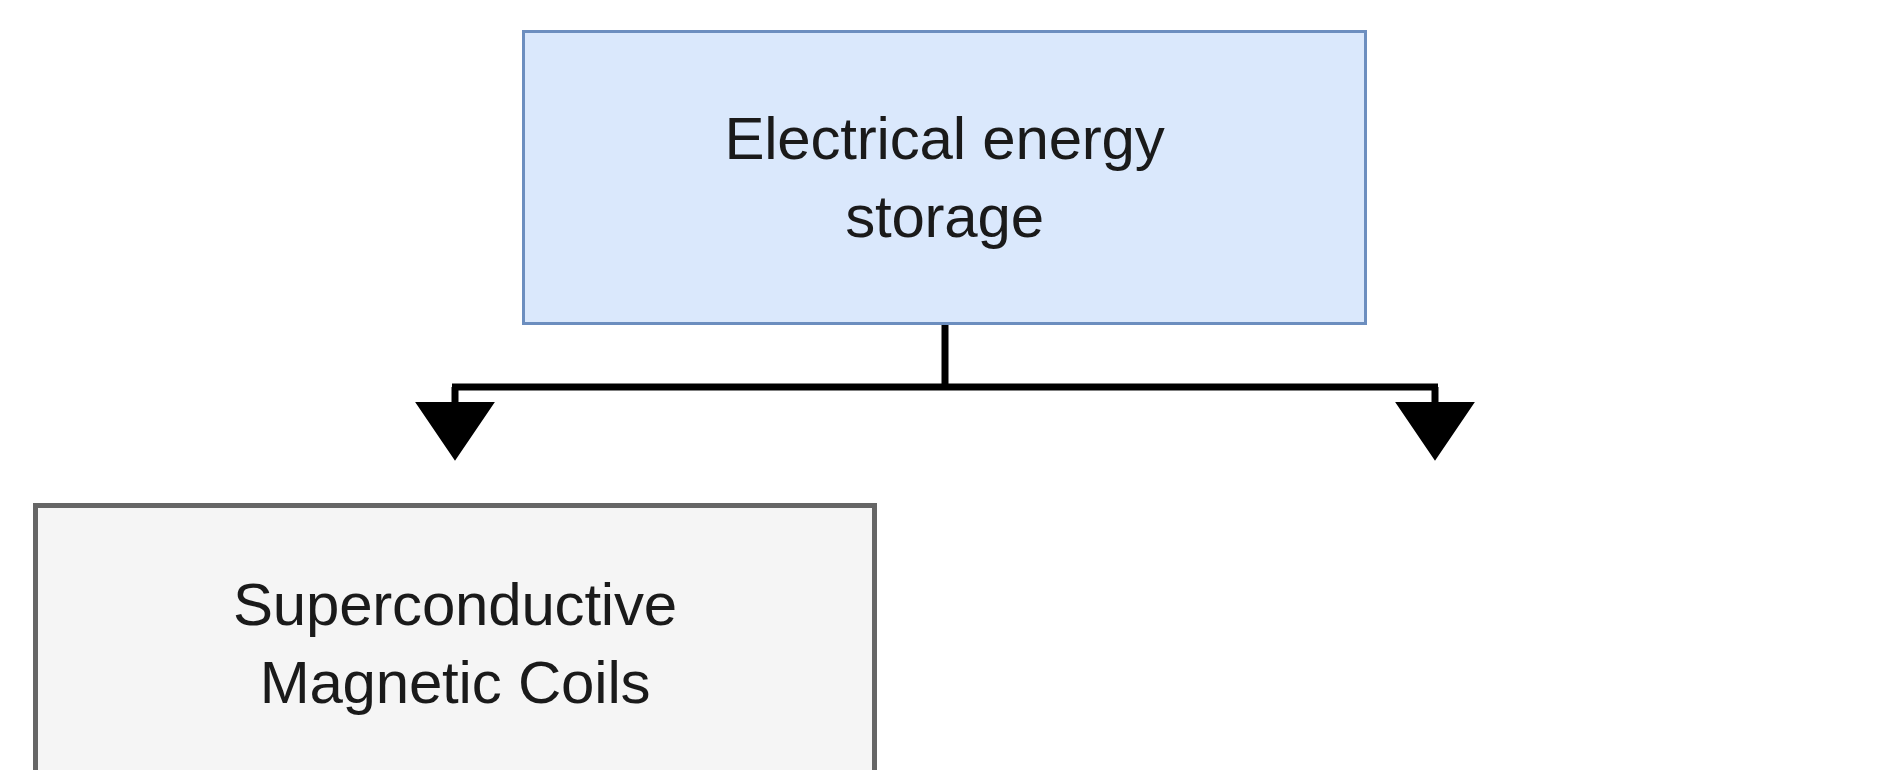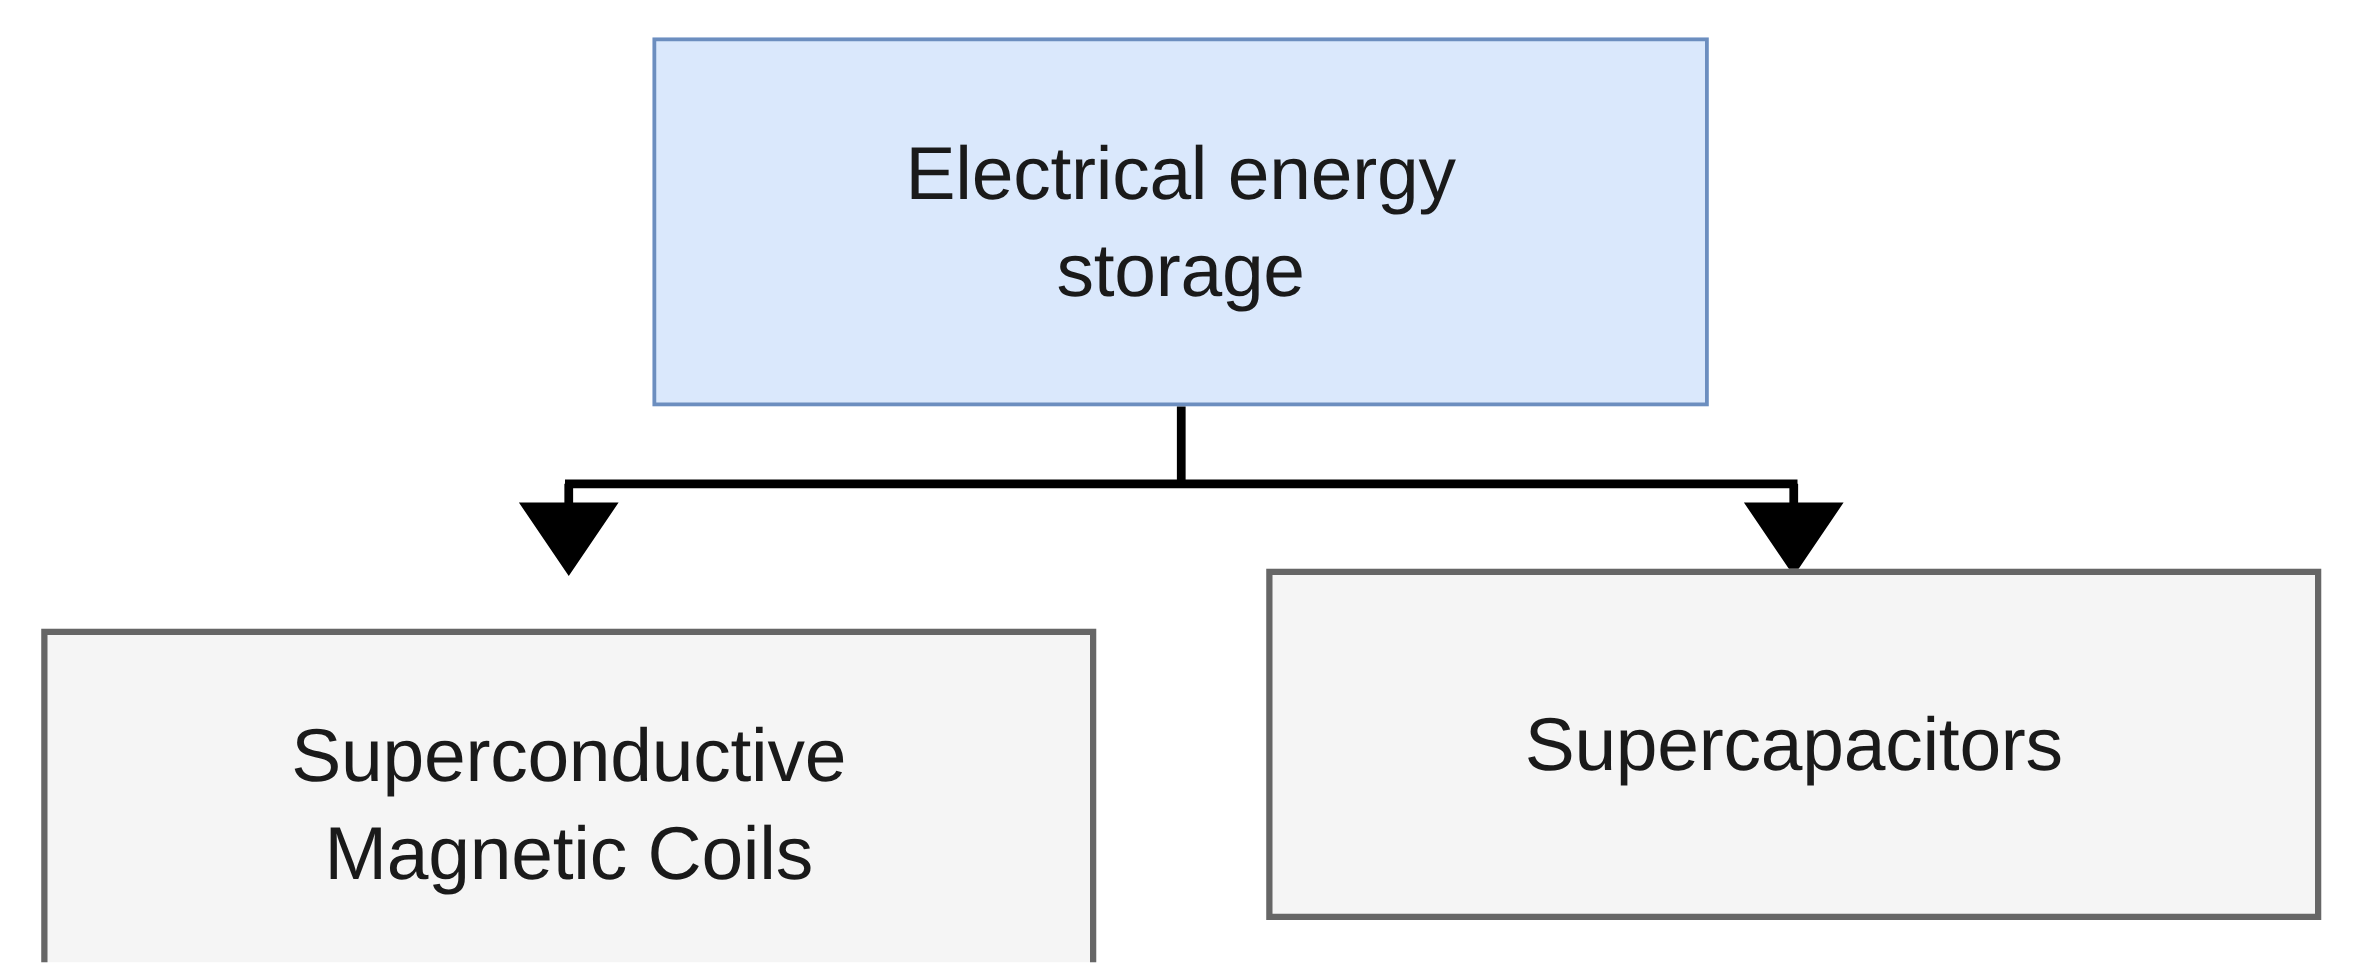--- a/index.html
+++ b/index.html
@@ -90,17 +90,14 @@
   <div class="node" id="node-root">
     <span class="node-label">Electrical energy
 storage</span>
   </div>
 
   <div class="node node-child" id="node-smc">
     <span class="node-label">Superconductive
 Magnetic Coils</span>
   </div>
 
-  <div class="node node-child" id="node-sc">
-    <span class="node-label">Supercapacitors</span>
-  </div>
 
 </div>
 
 </body></html>

